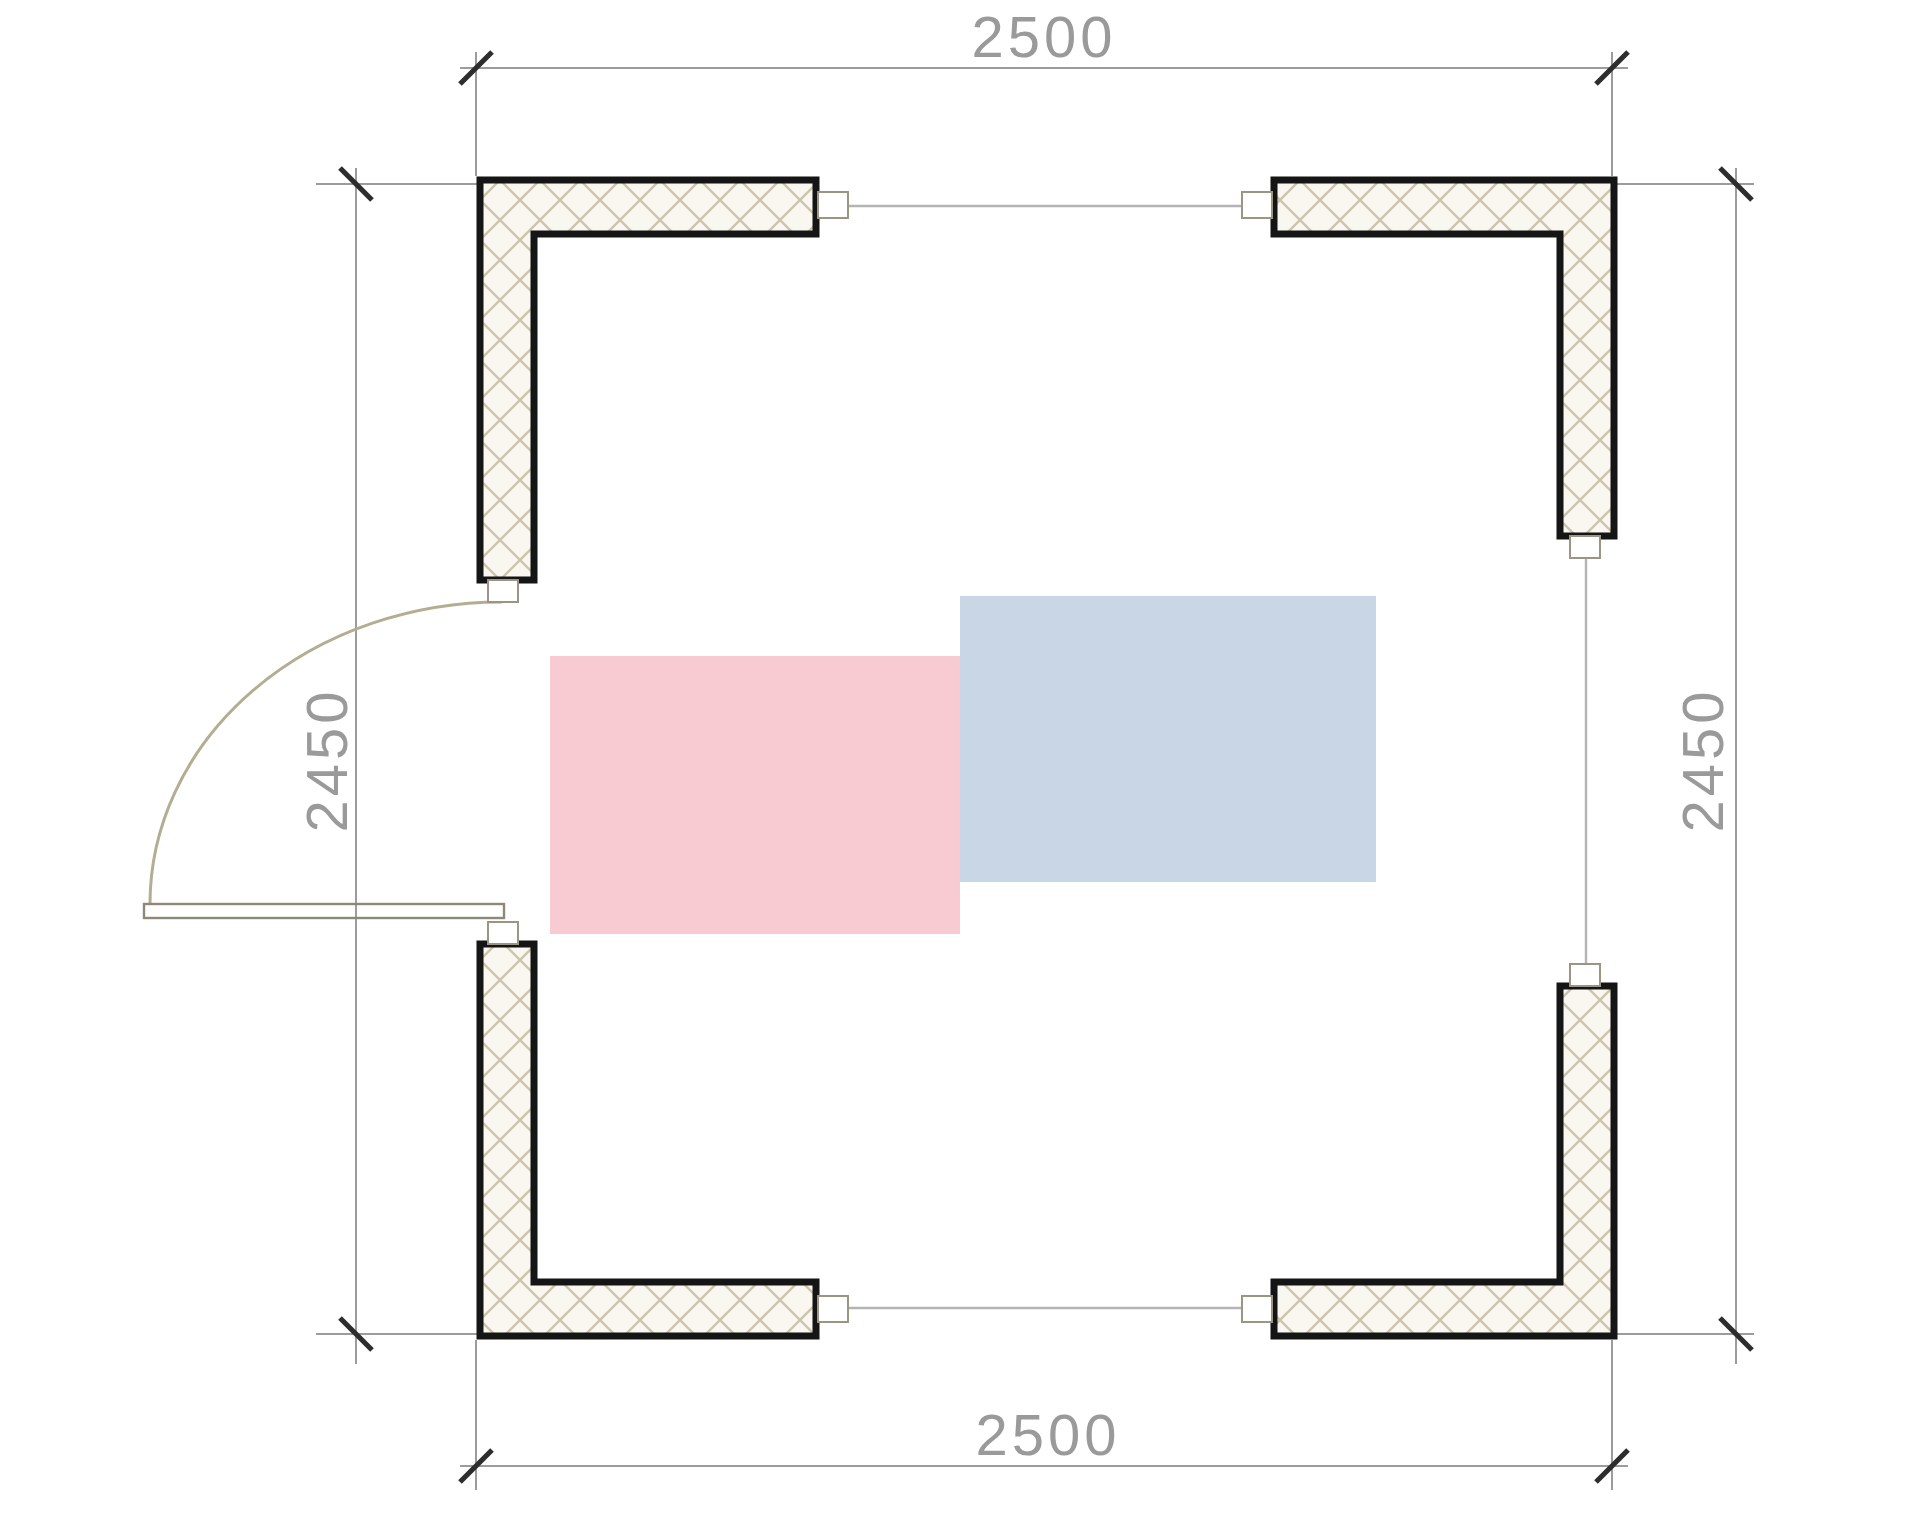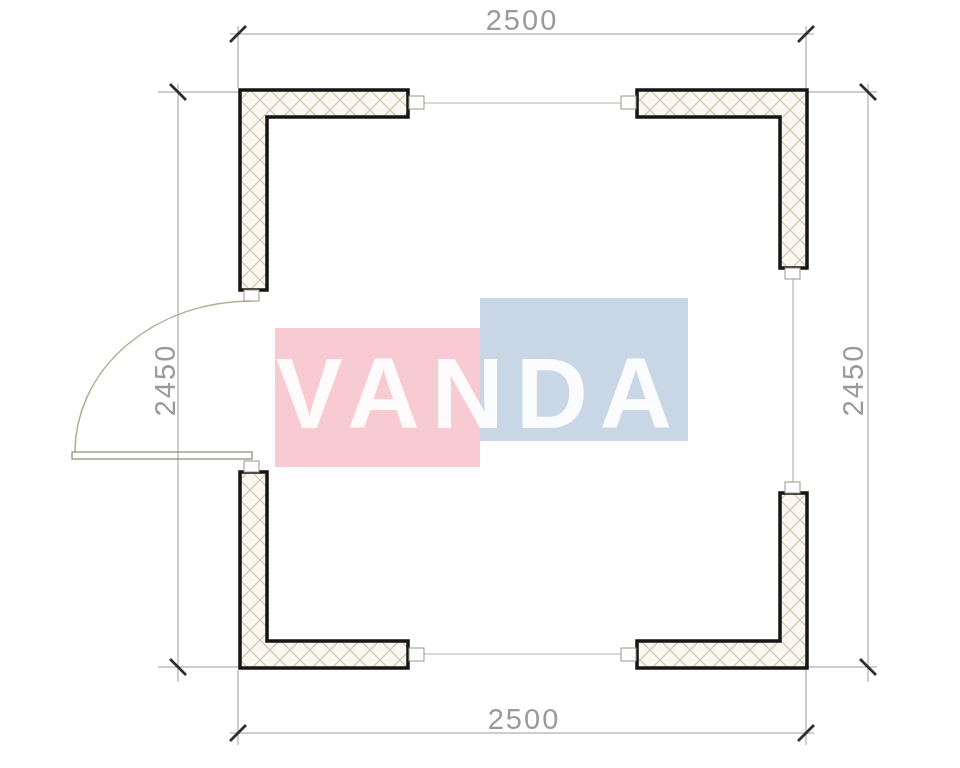--- a/index.html
+++ b/index.html
@@ -42,21 +42,20 @@
   .dim-left   { left: 165px; top: 380px; transform: translate(-50%, -50%) rotate(-90deg); }
   .dim-right  { left: 853px; top: 380px; transform: translate(-50%, -50%) rotate(-90deg); }
 </style>
 </head>
 <body>
 
 <div class="canvas">
 
   <div class="wm-rect wm-pink"></div>
   <div class="wm-rect wm-blue"></div>
-  <div class="wm-text">VANDA</div>
 
   <svg class="plan" width="960" height="768" viewBox="0 0 960 768">
     <defs>
       <pattern id="hatch" width="20" height="20" patternUnits="userSpaceOnUse">
         <rect width="20" height="20" fill="#faf7f0"></rect>
         <path d="M0 20 L20 0 M-3 3 L3 -3 M17 23 L23 17" stroke="#ccc4ad" stroke-width="1.2" fill="none"></path>
         <path d="M0 0 L20 20 M17 -3 L23 3 M-3 17 L3 23" stroke="#ccc4ad" stroke-width="1.2" fill="none"></path>
       </pattern>
     </defs>
 

